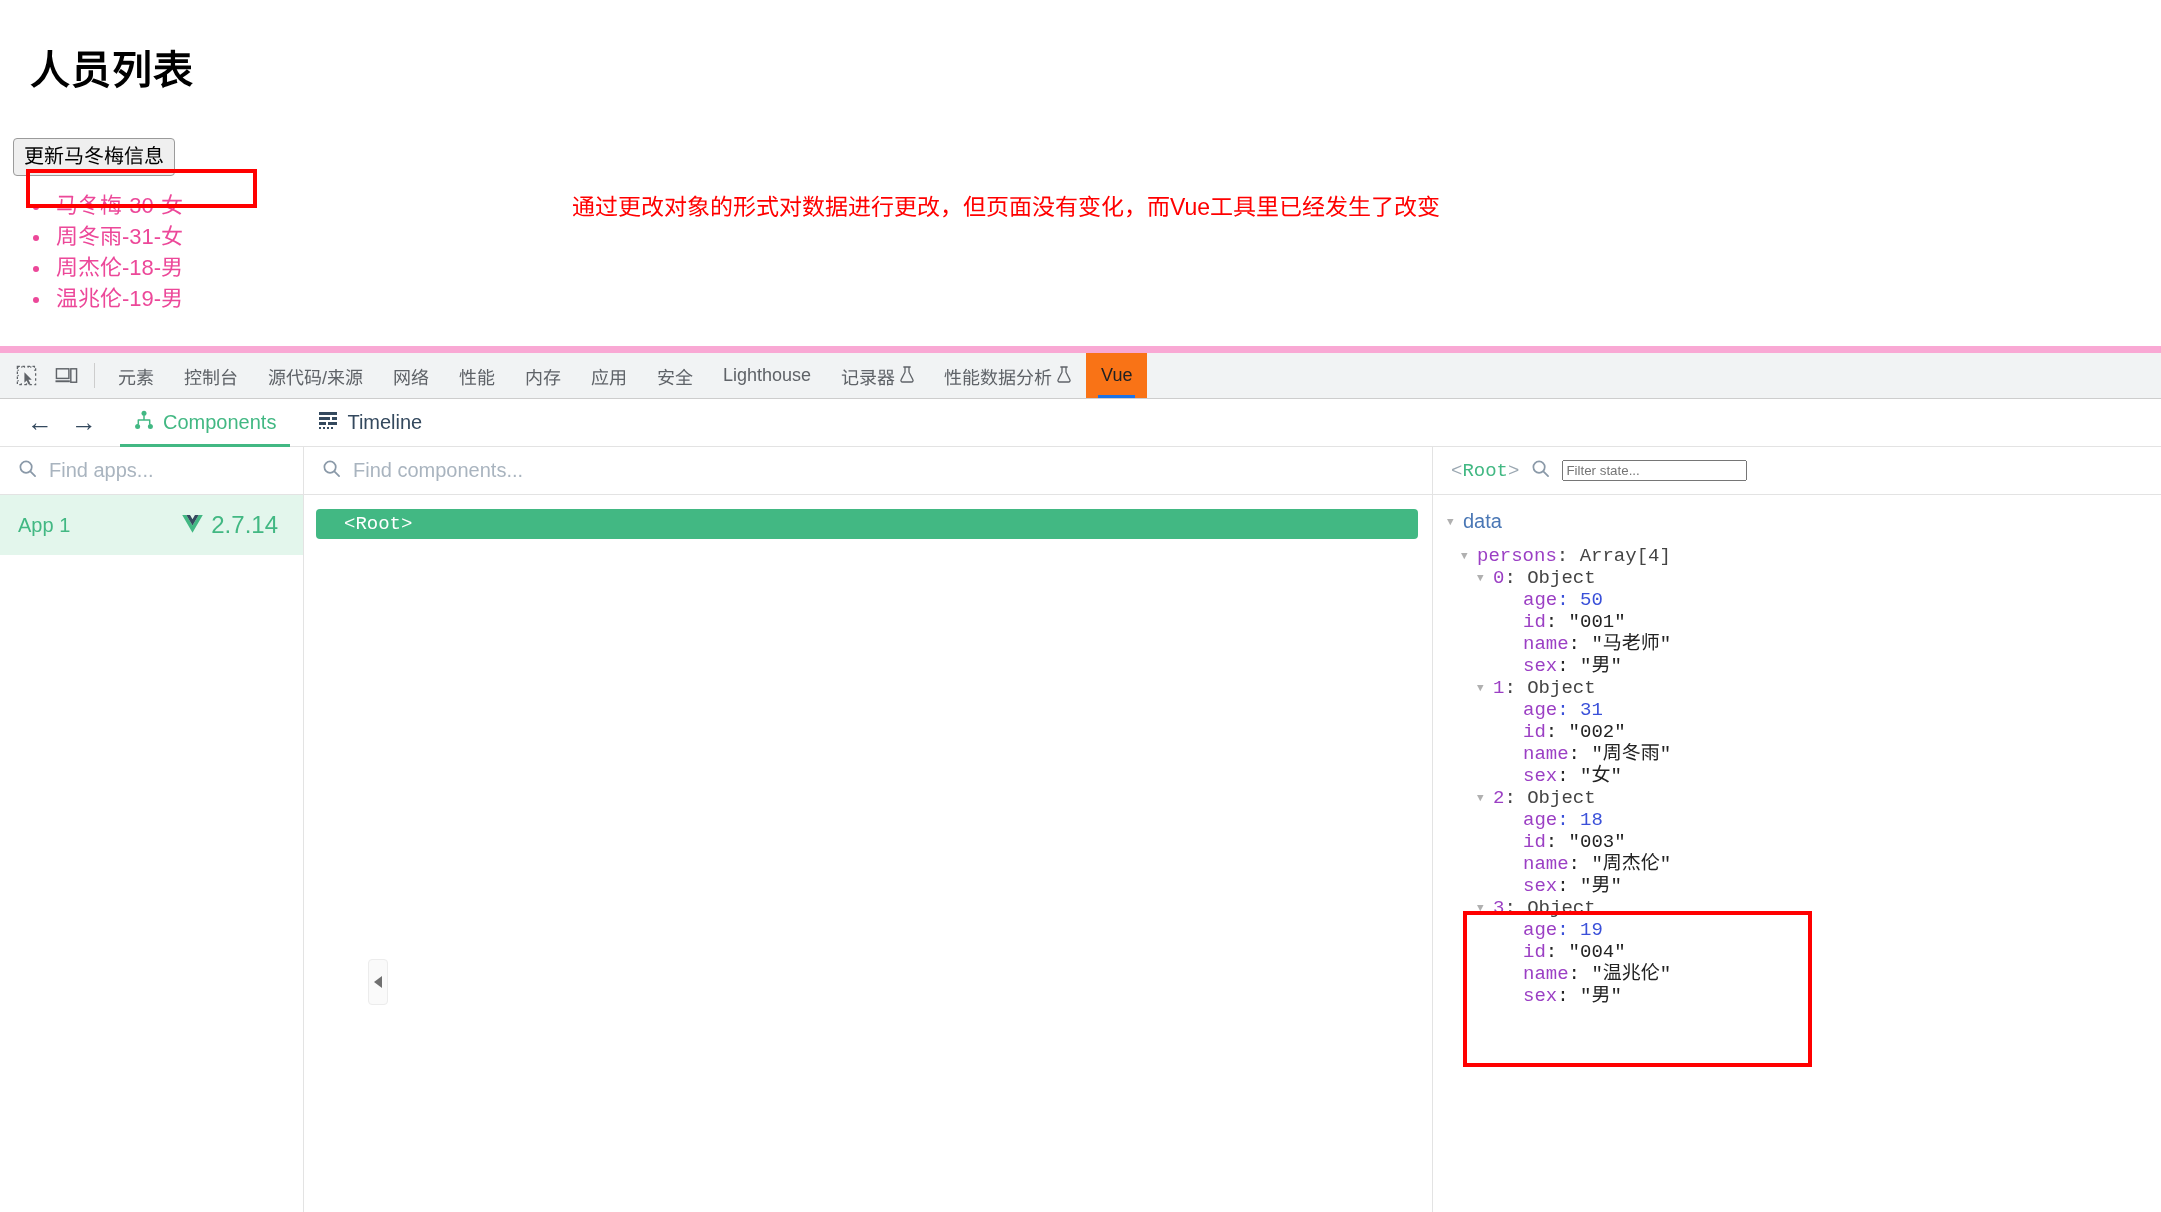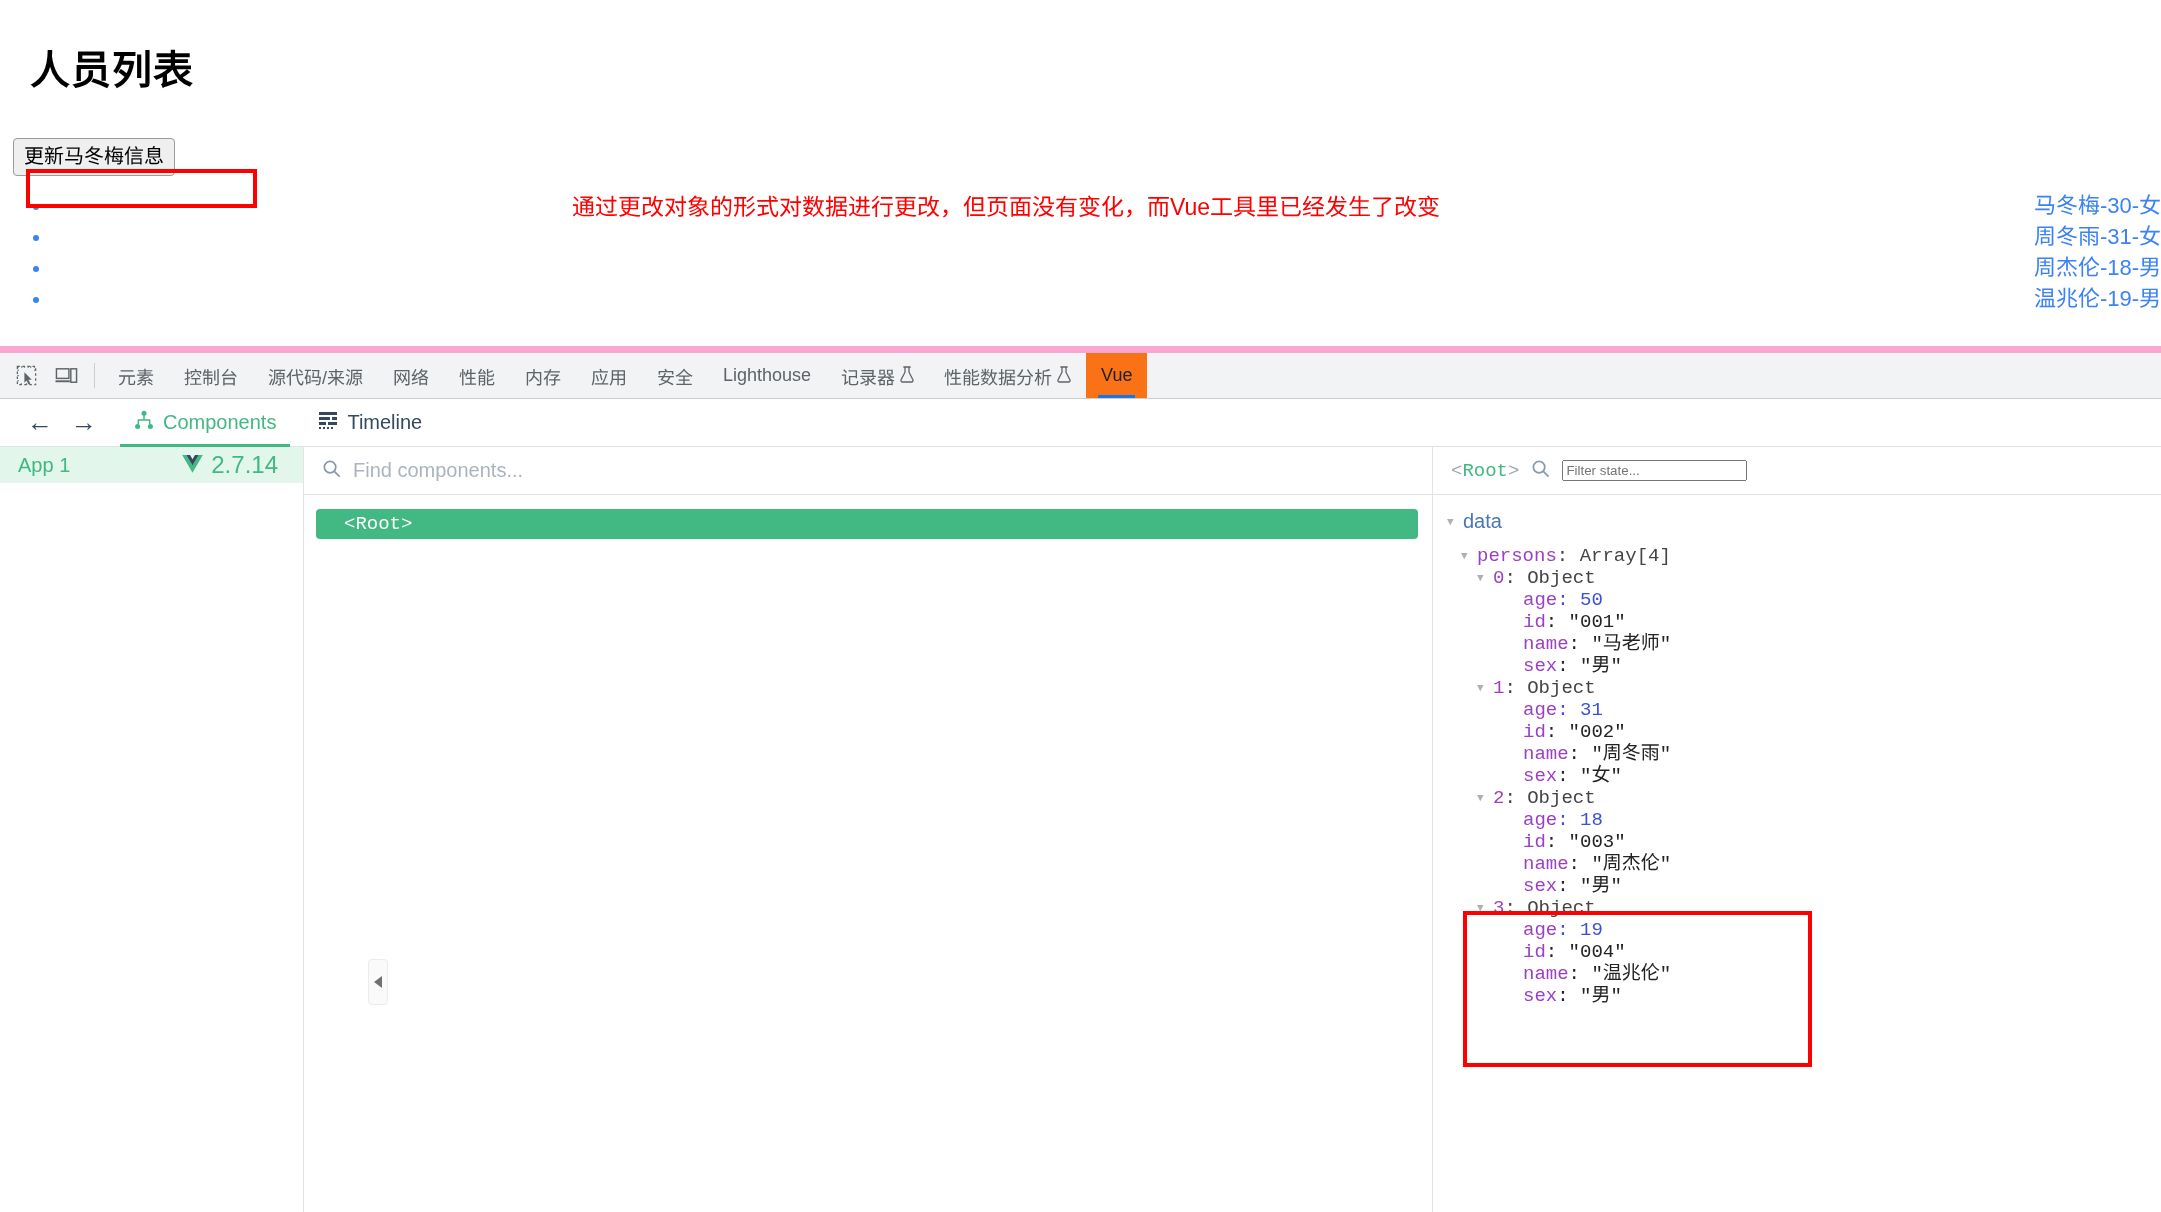--- a/index.html
+++ b/index.html
@@ -42,23 +42,22 @@
     line-height: 1.2;
   }
   .persons-list {
     margin: 14px 0 0 0;
     padding-left: 52px;
     list-style: disc;
   }
   .persons-list li {
     font-size: 22px;
     line-height: 31px;
-    color: #3b82f6;
+    color: #ec4899;
     padding-left: 4px;
-    text-align: right;
   }
   .persons-list li::marker { font-size: 20px; }
 
   
   .hl-box-page {
     position: absolute;
     left: 26px;
     top: 153px;
     width: 231px;
     height: 39px;
@@ -211,21 +210,21 @@
     background: transparent;
     font-family: "Liberation Sans", "DejaVu Sans", sans-serif;
   }
   .search-bar .sinput::placeholder { color: #a9b4bf; }
   .refresh-btn { cursor: pointer; display: flex; align-items: center; }
 
   .app-row {
     display: flex;
     align-items: center;
     justify-content: space-between;
-    height: 36px;
+    height: 60px;
     padding: 0 25px 0 18px;
     background: #e3f6ec;
     color: #42b883;
     font-size: 20px;
     cursor: pointer;
     gap: 20px;
   }
   .app-version {
     display: flex;
     align-items: center;
@@ -442,20 +441,37 @@
           <rect x="13" y="16" width="2" height="2" fill="#34495e"></rect>
         </svg>
       </span>
       <span>Timeline</span>
     </div>
   </div>
 
   <div class="vue-body">
 
     <div class="col-apps">
+      <div class="search-bar">
+        <span>
+          <svg width="19" height="19" viewBox="0 0 20 20" fill="none">
+            <circle cx="8.5" cy="8.5" r="6" stroke="#8a99a8" stroke-width="1.8"></circle>
+            <path d="M13 13l5 5" stroke="#8a99a8" stroke-width="1.8" stroke-linecap="round"></path>
+          </svg>
+        </span>
+        <input class="sinput" type="text" placeholder="Find apps..." style="">
+        <span class="refresh-btn">
+          <svg width="22" height="22" viewBox="0 0 22 22" fill="none">
+            <path d="M4 9a7 7 0 0 1 11.4-3.3" stroke="#34495e" stroke-width="1.9" stroke-linecap="round"></path>
+            <path d="M18 13a7 7 0 0 1-11.4 3.3" stroke="#34495e" stroke-width="1.9" stroke-linecap="round"></path>
+            <path d="M15.6 2.5v3.6h-3.6z" fill="#34495e"></path>
+            <path d="M6.4 19.5v-3.6h3.6z" fill="#34495e"></path>
+          </svg>
+        </span>
+      </div>
 
       <div class="app-row">
         <span>App 1</span>
         <span class="app-version">
           <span>
             <svg width="21" height="18" viewBox="0 0 24 21" fill="none">
               <path d="M0 0h4.8L12 12.3 19.2 0H24L12 20.6z" fill="#42b883"></path>
               <path d="M4.8 0h4.3L12 5.1 14.9 0h4.3L12 12.3z" fill="#35495e"></path>
             </svg>
           </span>

